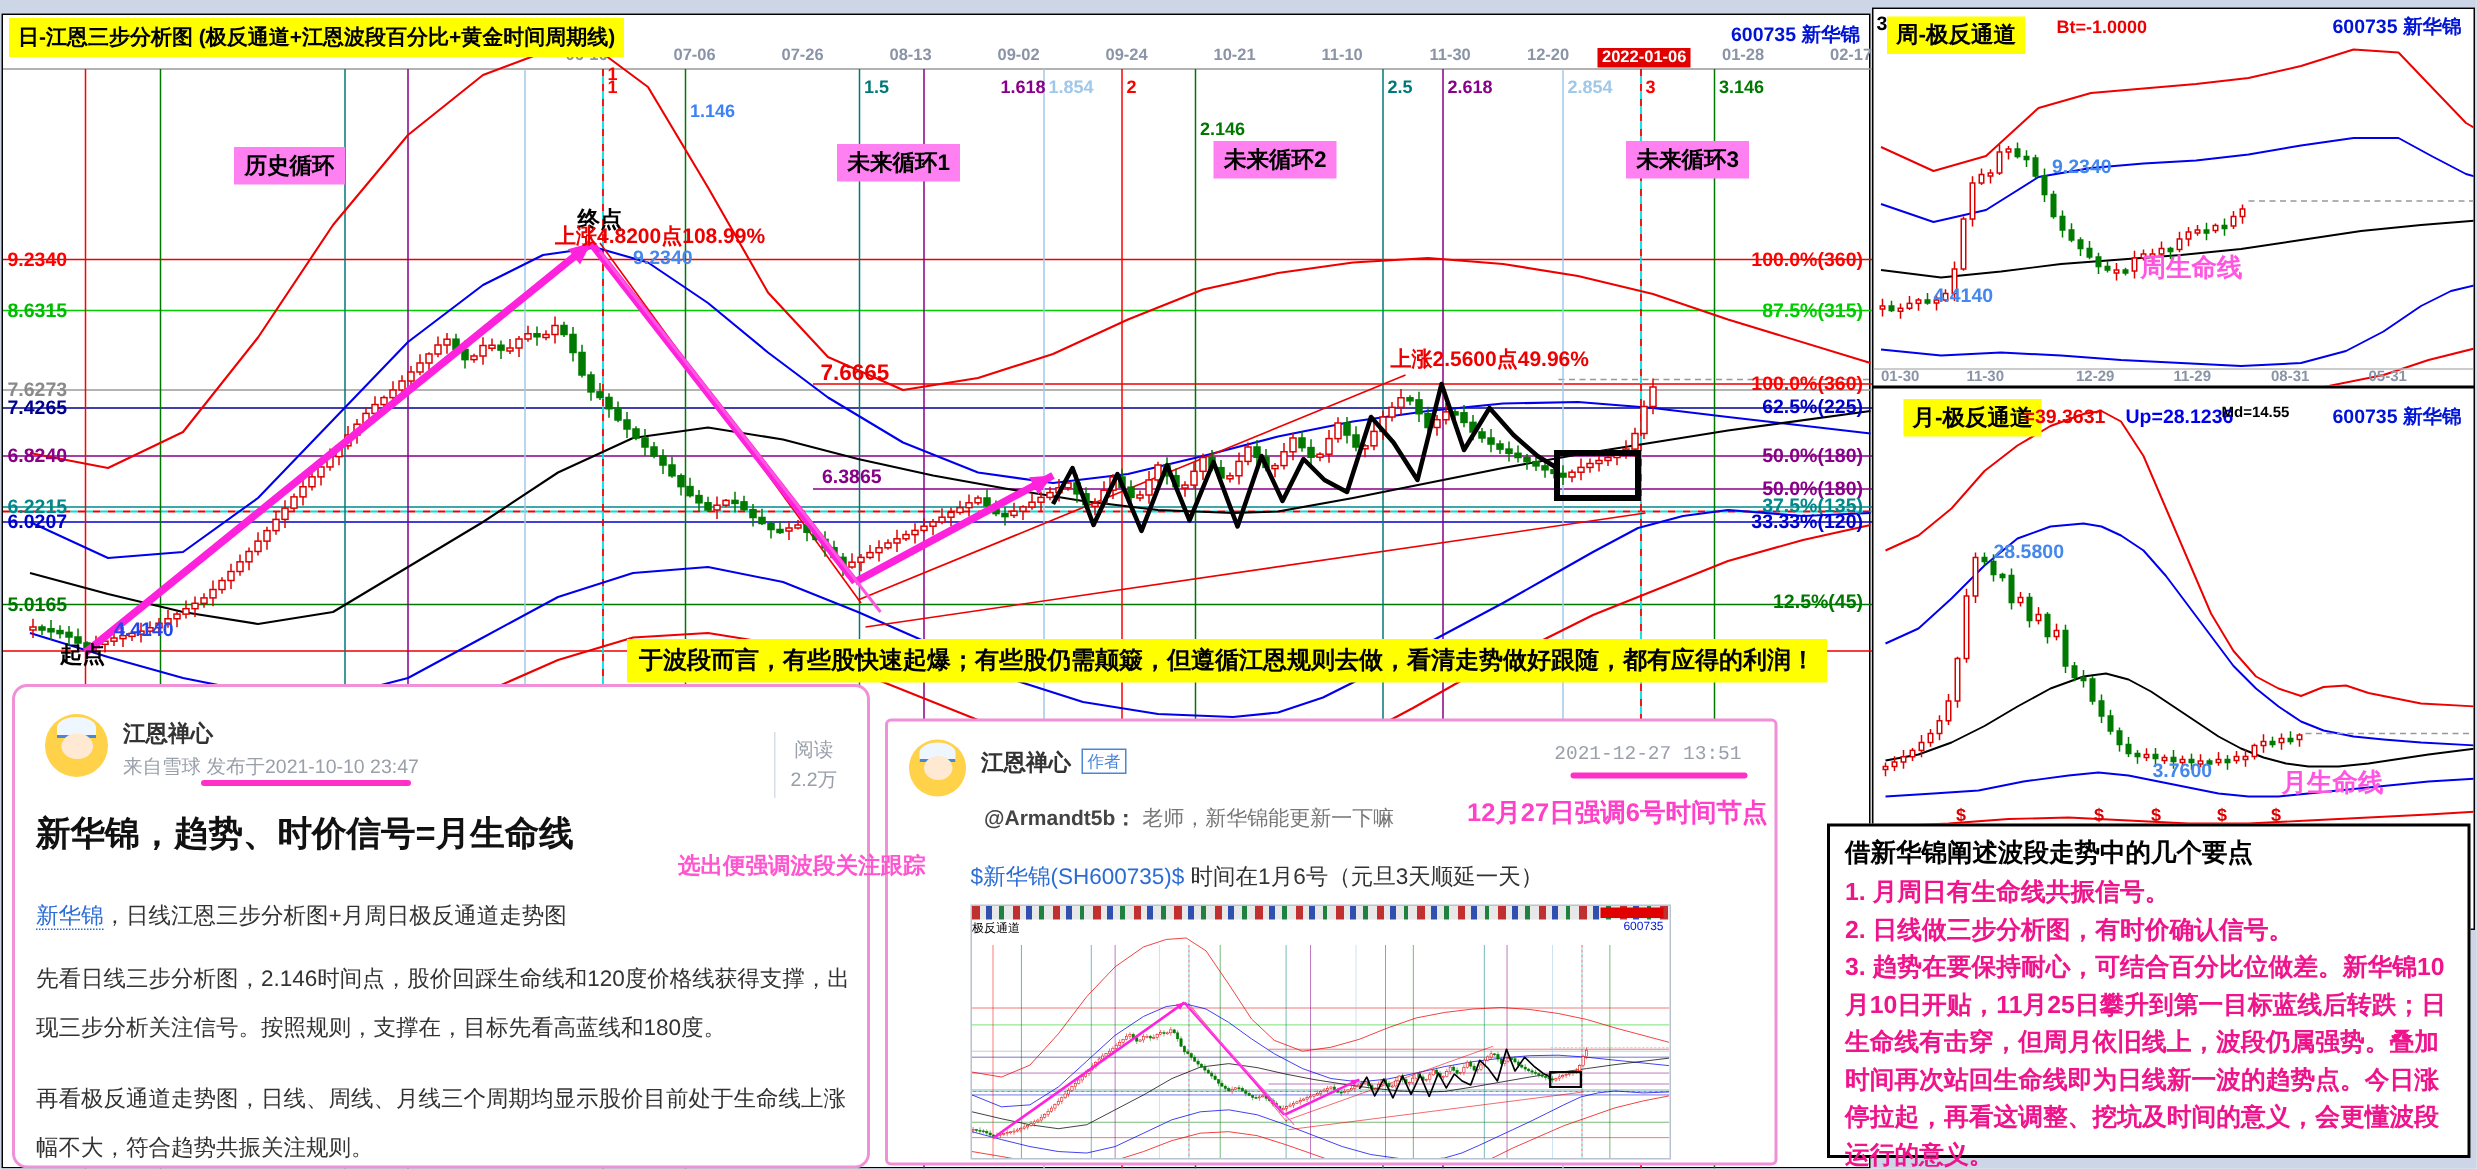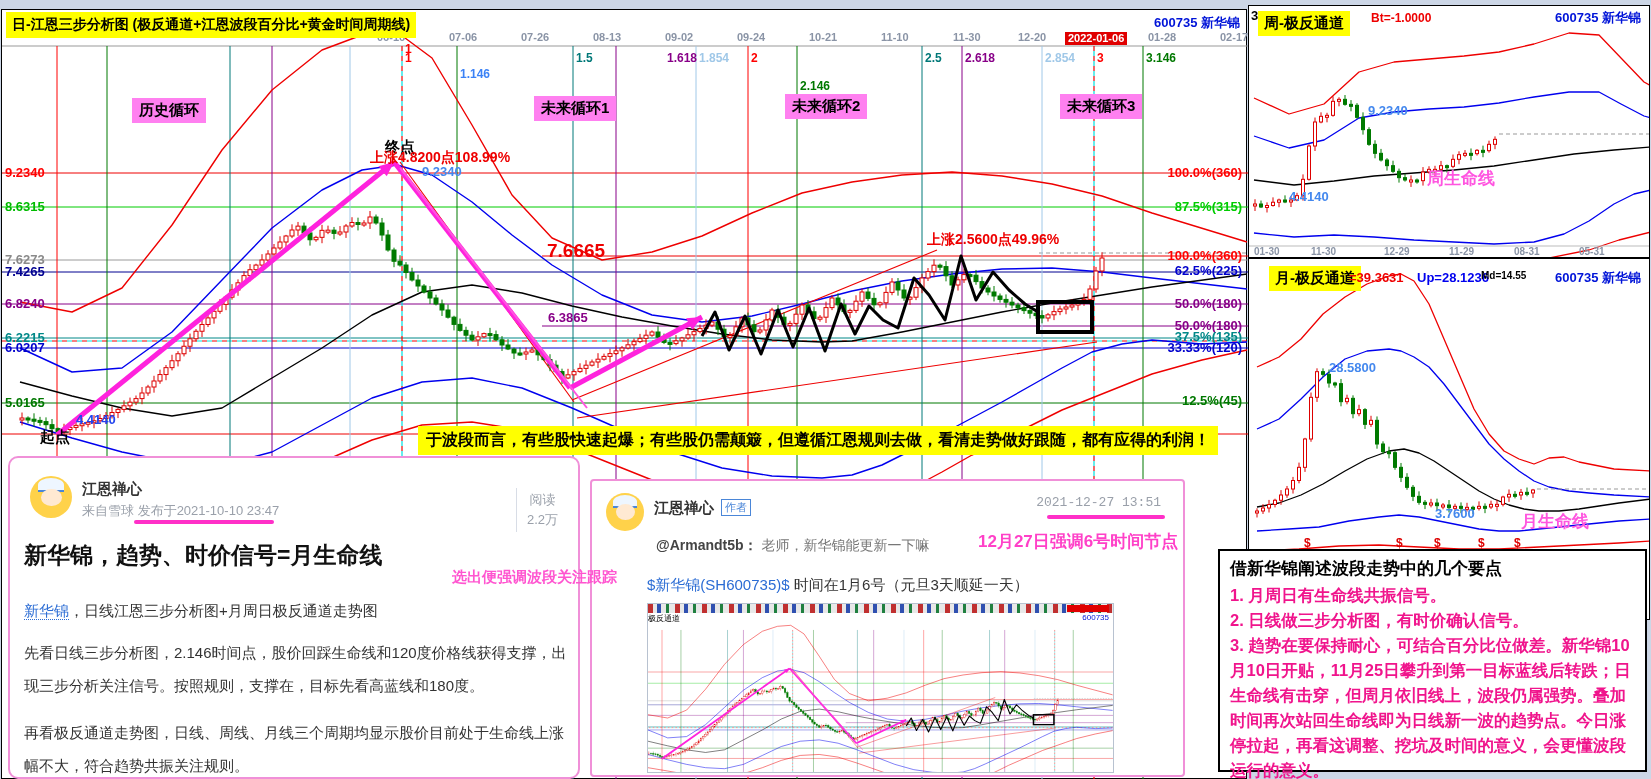--- a/index.html
+++ b/index.html
@@ -2,21 +2,21 @@
 <html><head>
 <meta charset="utf-8">
 <style>
   html,body{margin:0;padding:0;background:#ccd6e6;font-family:"Liberation Sans","DejaVu Sans",sans-serif;}
   #root{position:relative;width:1651px;height:779px;overflow:hidden;background:#ccd6e6;}
   .panel{position:absolute;background:#fff;border:1px solid #000;box-sizing:border-box;}
   .lbl{position:absolute;font-size:13px;font-weight:bold;white-space:nowrap;line-height:1;}
   .date-lbl{position:absolute;font-size:11px;color:#8a94a6;white-space:nowrap;line-height:1;font-weight:bold;}
   .date-hl{background:#e00000;color:#fff;padding:1px 3px;}
   .timemark{position:absolute;font-size:12px;font-weight:bold;white-space:nowrap;}
-  .cycle-lbl{position:absolute;background:#ff80f0;color:#000;font-size:15px;font-weight:bold;padding:3px 7px;white-space:nowrap;}
+  .cycle-lbl{position:absolute;background:#ff80f0;color:#000;font-size:15px;font-weight:bold;padding:3px 7px;white-space:nowrap;margin-left:24px;}
   .ytitle{position:absolute;background:#ffff00;color:#000;font-weight:bold;white-space:nowrap;}
   .banner{position:absolute;background:#ffff00;color:#000;font-weight:bold;font-size:16px;padding:4px 8px;white-space:nowrap;}
   .post{position:absolute;background:#fff;border:2px solid #f090d8;box-sizing:border-box;}
   .avatar{position:absolute;border-radius:50%;background:#ffd24a;overflow:hidden;}
   .avatar .face{position:absolute;left:25%;top:30%;width:50%;height:42%;background:#ffe9d2;border-radius:50%;}
   .avatar .hat{position:absolute;left:18%;top:4%;width:64%;height:30%;background:#eef6ff;border-radius:50% 50% 0 0;border-bottom:2px solid #4a86d8;}
   .pname{position:absolute;font-size:15px;font-weight:bold;color:#333;white-space:nowrap;}
   .pmeta{position:absolute;font-size:13px;color:#9aa0aa;white-space:nowrap;}
   .magenta-bar{position:absolute;height:4px;background:#ff30c8;border-radius:2px;}
   .ptitle{position:absolute;font-size:23px;font-weight:bold;color:#111;white-space:nowrap;}
@@ -503,21 +503,21 @@
         <div class="lbl" style="right:4px;top:239px;color:#ff0000;">100.0%(360)</div>
         <div class="lbl" style="right:4px;top:254px;color:#0000cc;">62.5%(225)</div>
         <div class="lbl" style="right:4px;top:287px;color:#880088;">50.0%(180)</div>
         <div class="lbl" style="right:4px;top:309px;color:#880088;">50.0%(180)</div>
         <div class="lbl" style="right:4px;top:320px;color:#008888;">37.5%(135)</div>
         <div class="lbl" style="right:4px;top:331px;color:#0000cc;">33.33%(120)</div>
         <div class="lbl" style="right:4px;top:384px;color:#007800;">12.5%(45)</div>
         <div class="lbl" style="left:383px;top:129px;color:#000000;font-size:15px;">终点</div>
         <div class="lbl" style="left:368px;top:140px;color:#ee0000;font-size:14px;">上涨4.8200点108.99%</div>
         <div class="lbl" style="left:420px;top:155px;color:#4488ee;font-size:13px;">9.2340</div>
-        <div class="lbl" style="left:545px;top:231px;color:#ee0000;font-size:19px;">7.6665</div>
+        <div class="lbl" style="left:545px;top:231px;color:#ee0000;font-size:15px;">7.6665</div>
         <div class="lbl" style="left:546px;top:301px;color:#880088;font-size:13px;">6.3865</div>
         <div class="lbl" style="left:925px;top:222px;color:#ee0000;font-size:14px;">上涨2.5600点49.96%</div>
         <div class="lbl" style="left:74px;top:403px;color:#2244ee;font-size:13px;">4.4140</div>
         <div class="lbl" style="left:38px;top:419px;color:#000000;font-size:15px;">起点</div>
         <div class="lbl" style="left:403px;top:33px;color:#ff0000;font-size:12px;">1</div>
       </div>
     <div class="ytitle" style="left:4px;top:2px;font-size:14px;padding:4px 6px;">日-江恩三步分析图 (极反通道+江恩波段百分比+黄金时间周期线)</div>
     <div class="lbl" style="right:6px;top:6px;color:#0014d8;font-size:13px;">
       <span>600735</span>&nbsp;<span>新华锦</span>
     </div>

